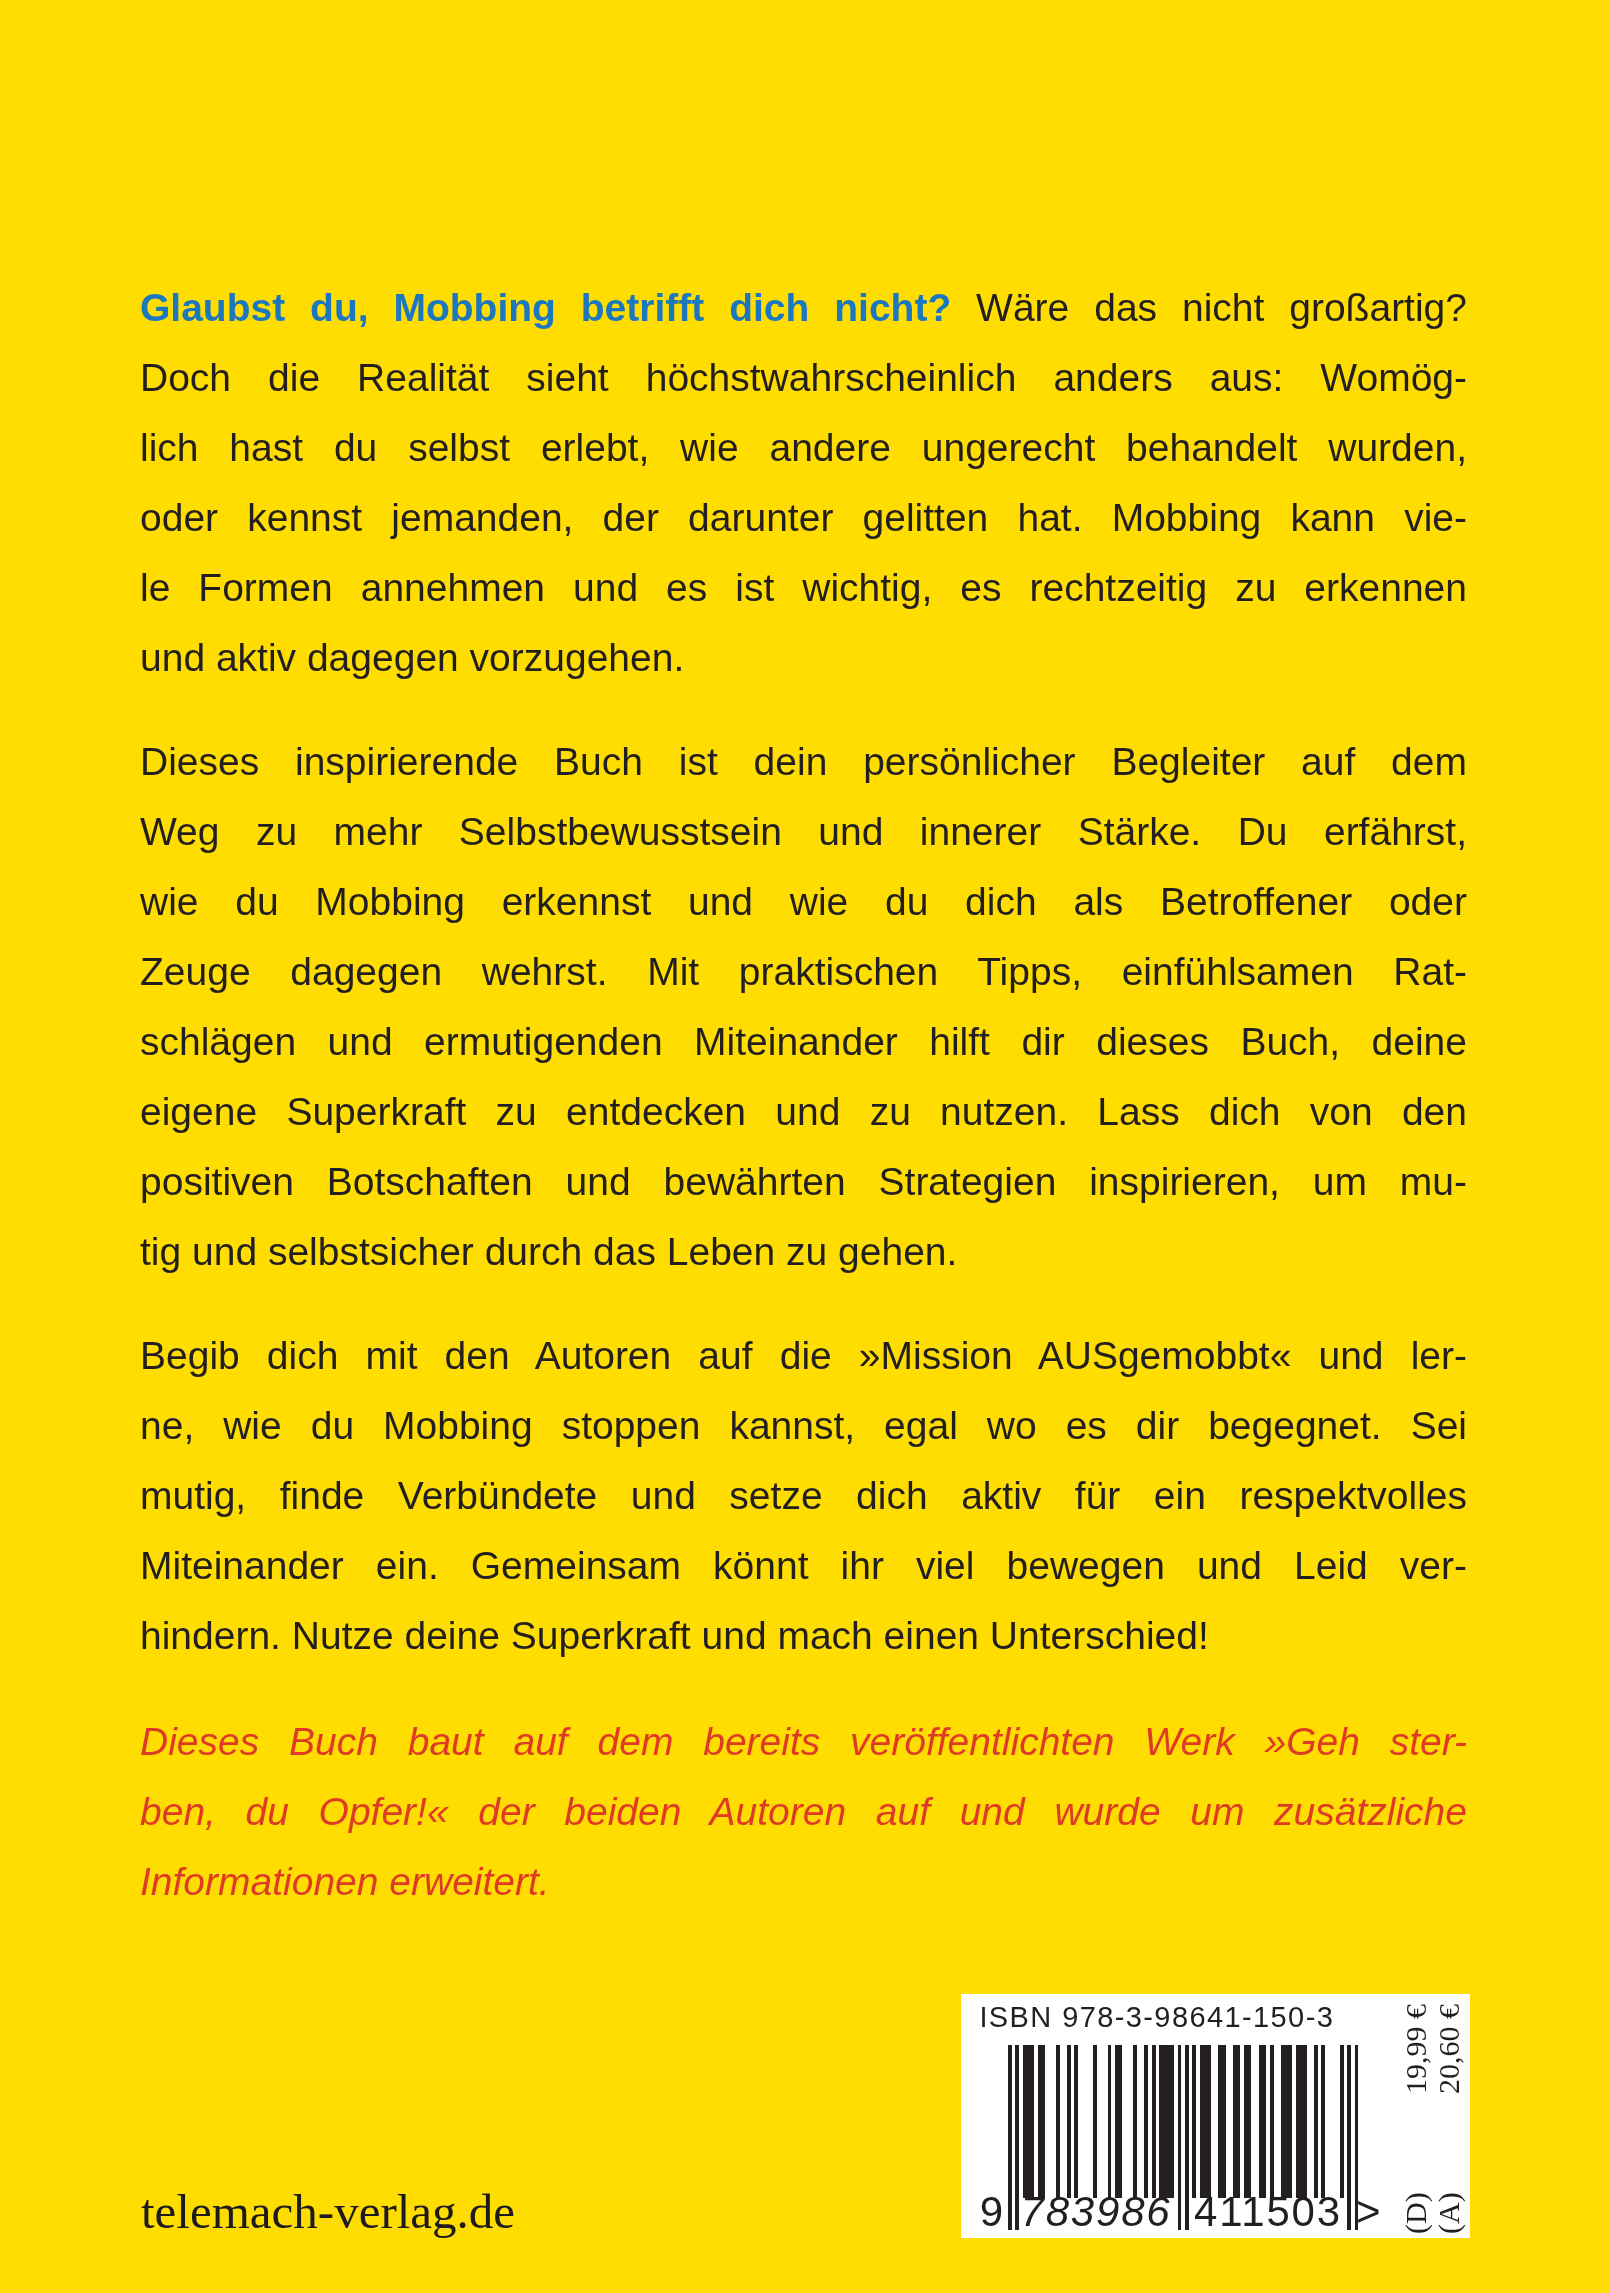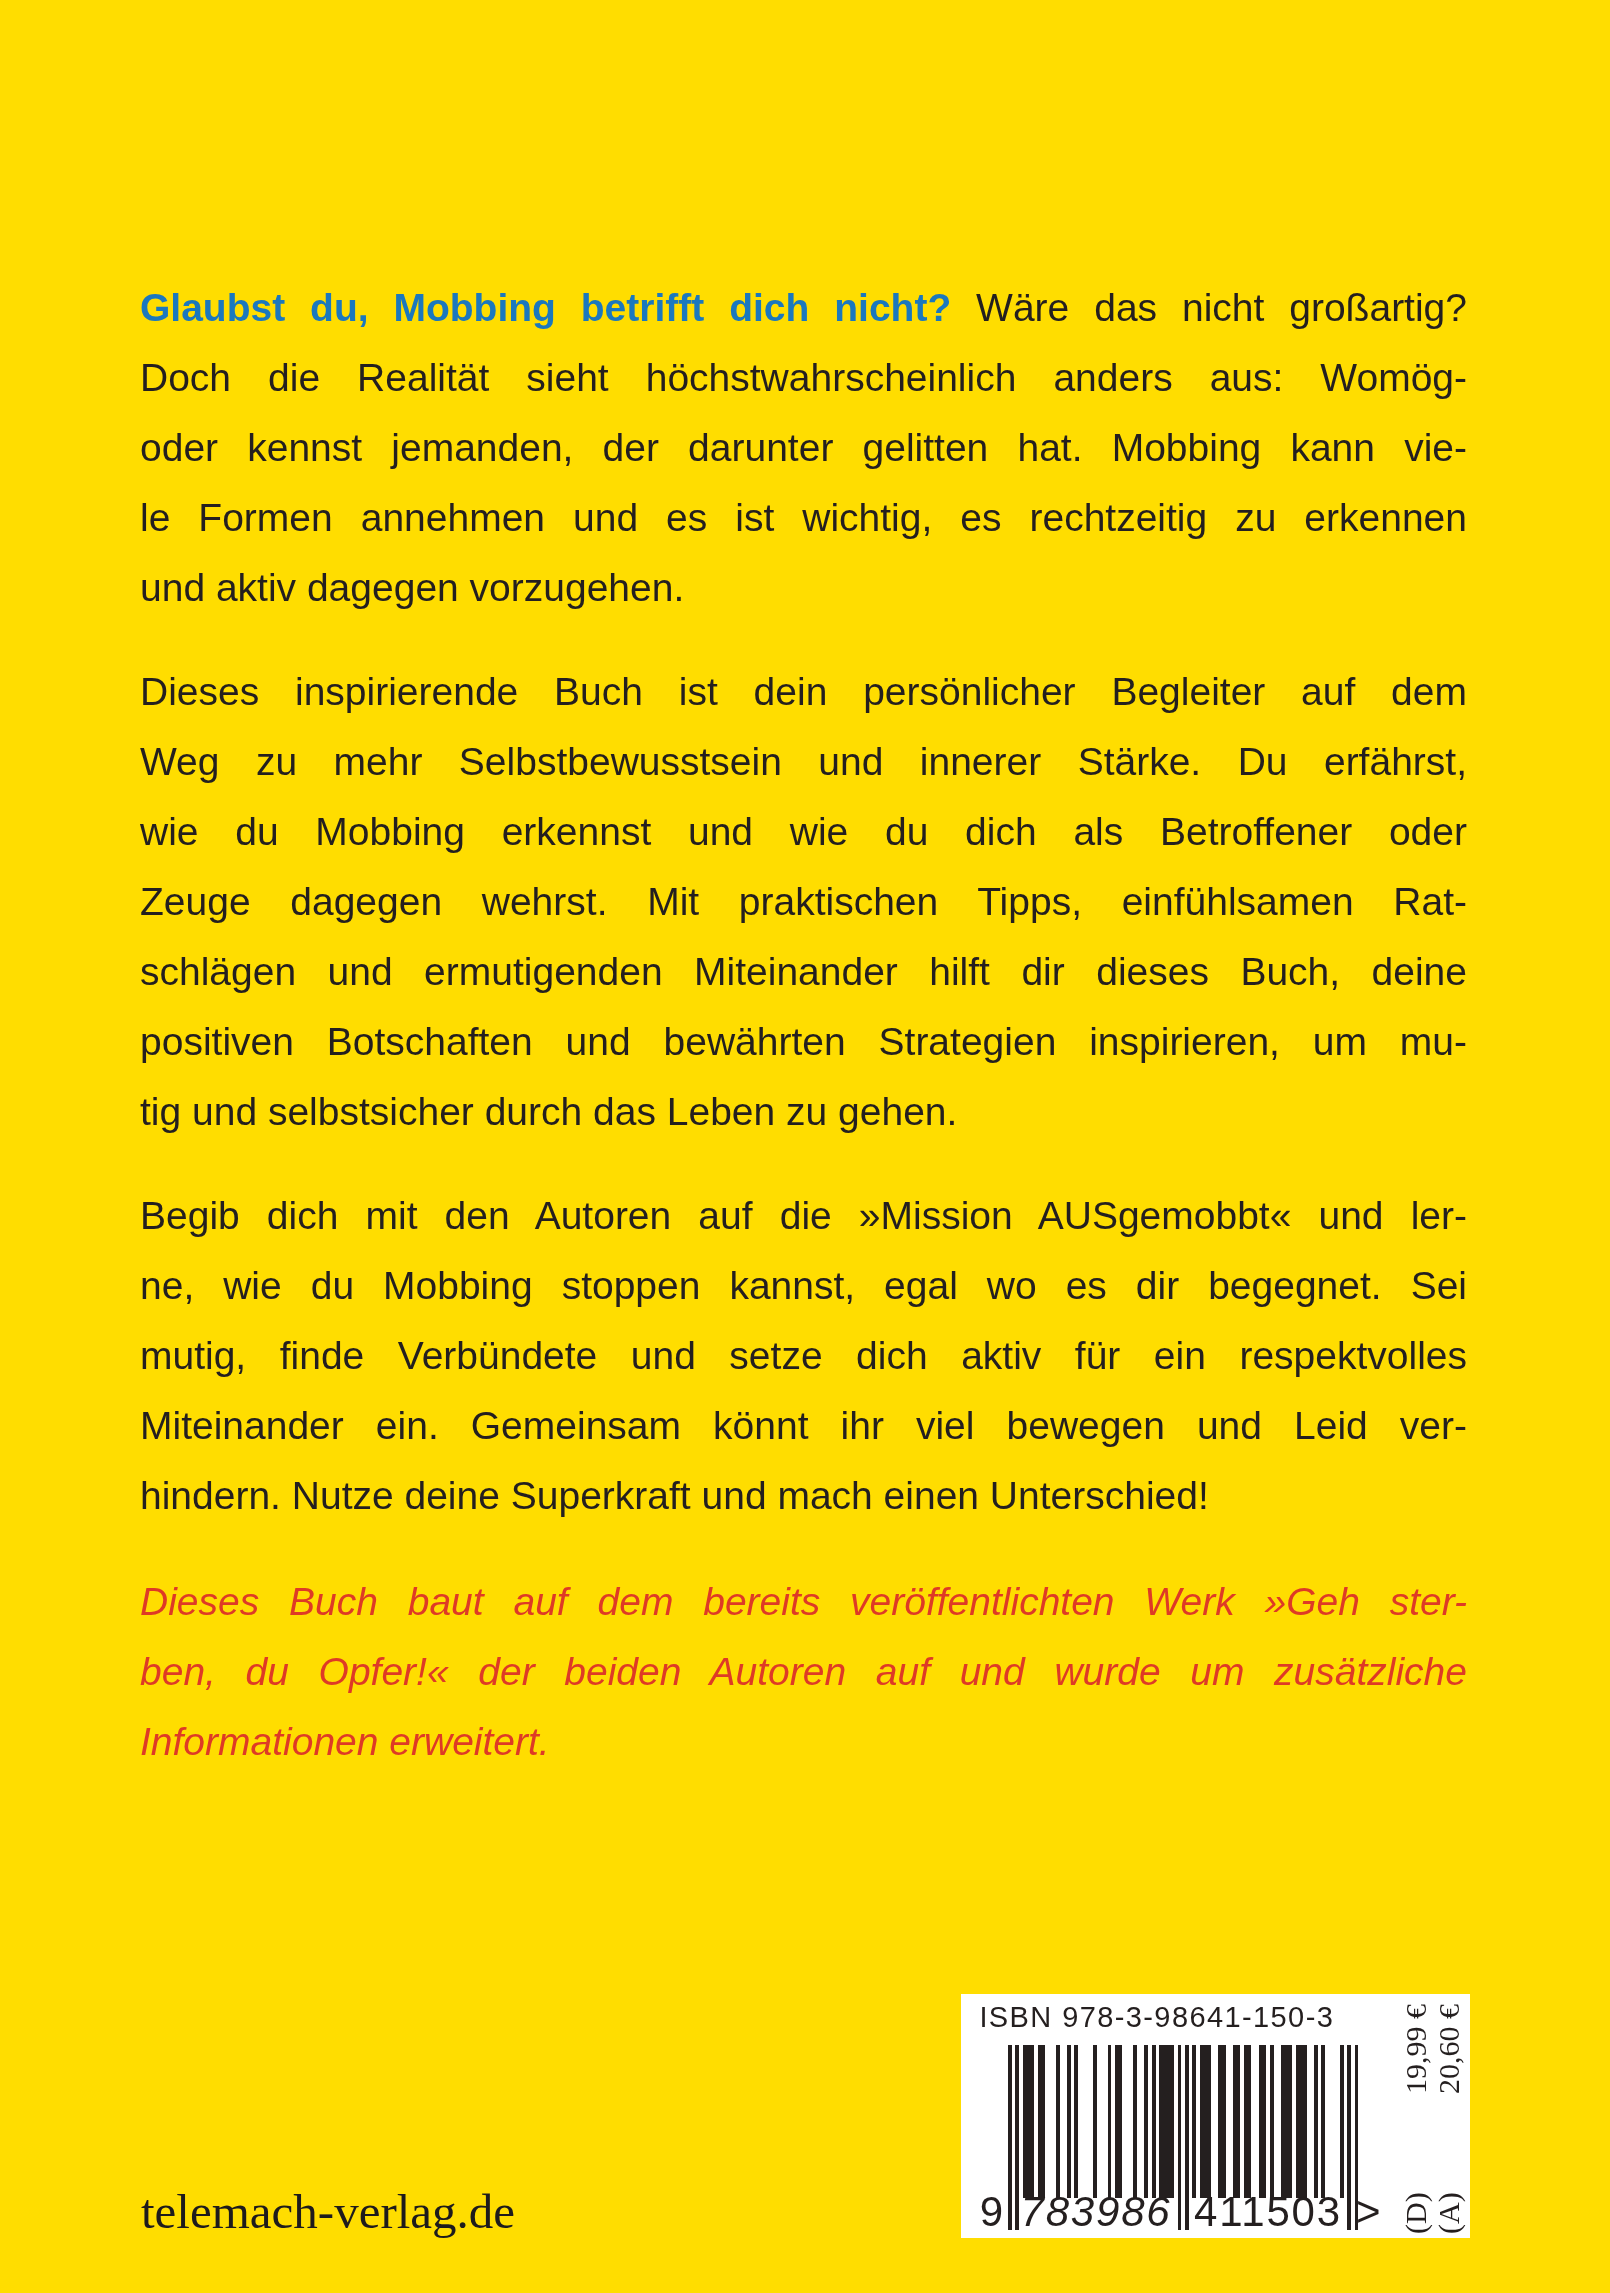--- a/index.html
+++ b/index.html
@@ -110,31 +110,33 @@
 </head>
 <body>
 
 <div class="page">
 
   <div class="copy">
 
     <p class="para">
       <span class="line"><span class="lead">Glaubst du, Mobbing betrifft dich nicht?</span><span> Wäre das nicht großartig?</span></span>
       <span class="line">Doch die Realität sieht höchstwahrscheinlich anders aus: Womög-</span>
+      <span class="line">lich hast du selbst erlebt, wie andere ungerecht behandelt wurden,</span>
       <span class="line">oder kennst jemanden, der darunter gelitten hat. Mobbing kann vie-</span>
       <span class="line">le Formen annehmen und es ist wichtig, es rechtzeitig zu erkennen</span>
       <span class="line lastline">und aktiv dagegen vorzugehen.</span>
     </p>
 
     <p class="para">
       <span class="line">Dieses inspirierende Buch ist dein persönlicher Begleiter auf dem</span>
       <span class="line">Weg zu mehr Selbstbewusstsein und innerer Stärke. Du erfährst,</span>
       <span class="line">wie du Mobbing erkennst und wie du dich als Betroffener oder</span>
       <span class="line">Zeuge dagegen wehrst. Mit praktischen Tipps, einfühlsamen Rat-</span>
       <span class="line">schlägen und ermutigenden Miteinander hilft dir dieses Buch, deine</span>
+      <span class="line">eigene Superkraft zu entdecken und zu nutzen. Lass dich von den</span>
       <span class="line">positiven Botschaften und bewährten Strategien inspirieren, um mu-</span>
       <span class="line lastline">tig und selbstsicher durch das Leben zu gehen.</span>
     </p>
 
     <p class="para">
       <span class="line">Begib dich mit den Autoren auf die »Mission AUSgemobbt« und ler-</span>
       <span class="line">ne, wie du Mobbing stoppen kannst, egal wo es dir begegnet. Sei</span>
       <span class="line">mutig, finde Verbündete und setze dich aktiv für ein respektvolles</span>
       <span class="line">Miteinander ein. Gemeinsam könnt ihr viel bewegen und Leid ver-</span>
       <span class="line lastline">hindern. Nutze deine Superkraft und mach einen Unterschied!</span>

